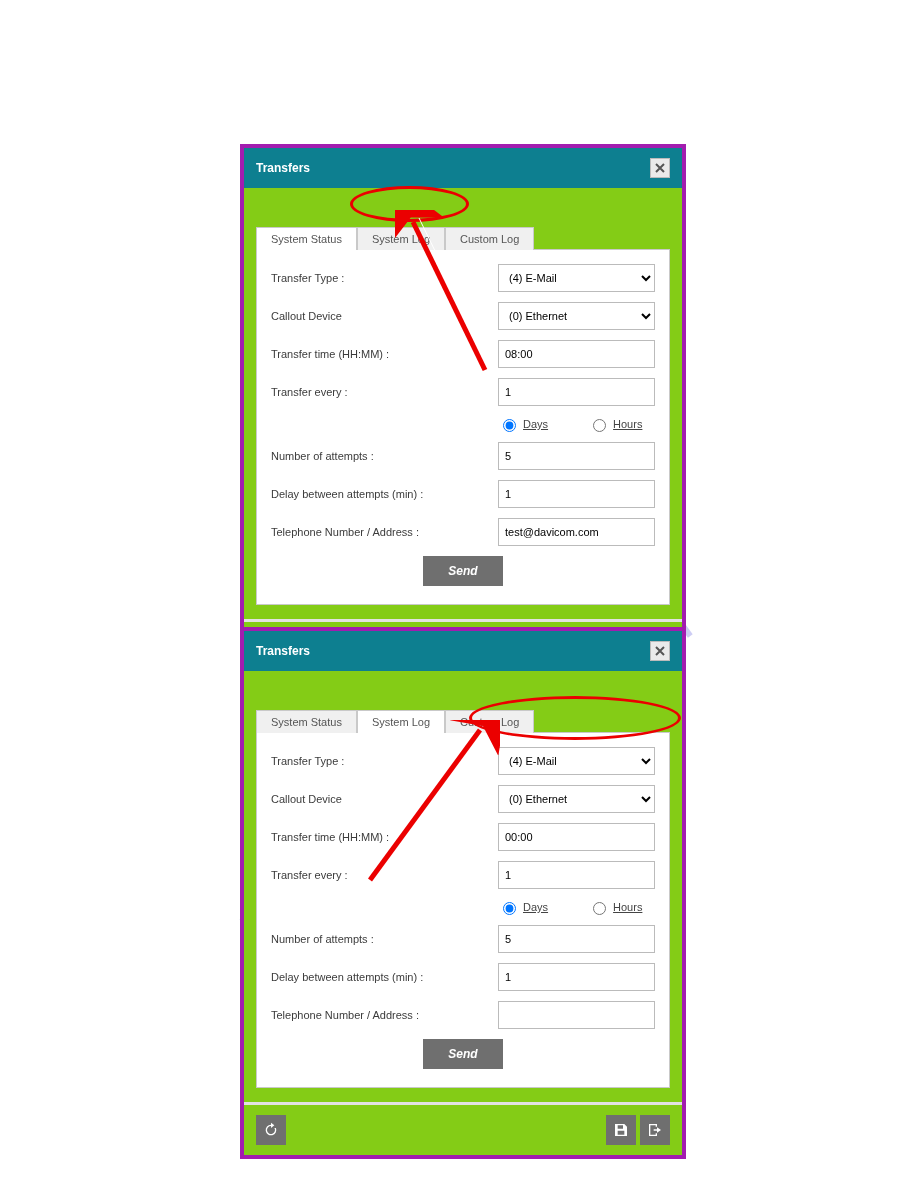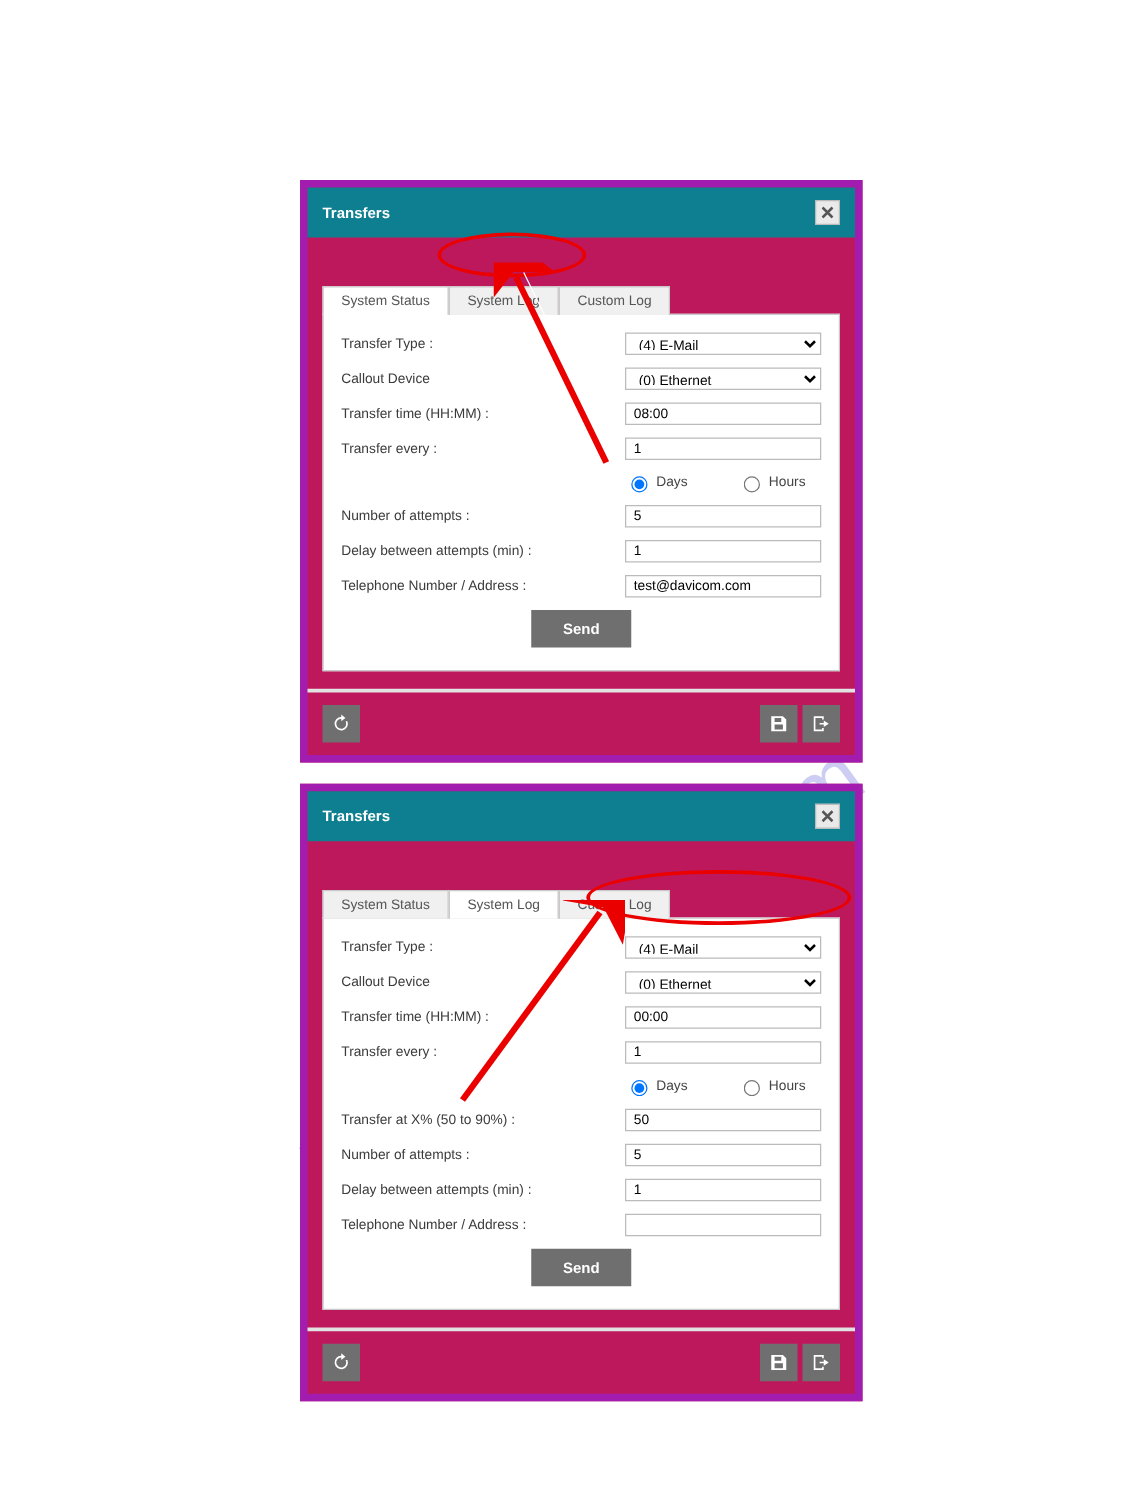--- a/index.html
+++ b/index.html
@@ -9,22 +9,22 @@
     font-family: Verdana, Arial, sans-serif;
     font-size: 12px;
     color: #333;
     width: 918px;
     height: 1188px;
     position: relative;
   }
   .panel-wrap {
     position: absolute;
     width: 438px;
-    background: #be185d;
-    border: 6px solid #a21caf;
+    background: #84cc16;
+    border: 4px solid #a21caf;
   }
   .panel-wrap.first { left: 240px; top: 144px; }
   .panel-wrap.second { left: 240px; top: 627px; }
   .title-bar {
     background: #0d7f90;
     color: #fff;
     font-weight: bold;
     padding: 10px 12px;
     display: flex;
     justify-content: space-between;
@@ -86,43 +86,44 @@
     flex: 1;
   }
   select, input[type=text] {
     width: 100%;
     box-sizing: border-box;
     border: 1px solid #bbb;
     padding: 3px 6px;
     font-size: 11px;
     font-family: inherit;
     background: #fff;
-    height: 18px;
+    height: 28px;
   }
   .radio-line {
     display: flex;
     gap: 40px;
     padding-left: 0;
     font-size: 11px;
     color: #444;
     align-items: center;
   }
-  .radio-line label { display: inline-flex; align-items: center; gap: 4px; }
+  .radio-line label { display: inline-flex; align-items: center; gap: 4px; text-decoration: underline; }
   .send-wrap {
     text-align: center;
     margin-top: 10px;
   }
   .send-btn {
     background: #6f6f6f;
     color: #fff;
     border: none;
     padding: 8px 25px;
     font-size: 12px;
     font-weight: bold;
     cursor: pointer;
+    font-style: italic;
   }
   .footer-bar {
     border-top: 3px solid #e2e2e2;
     padding: 10px 12px;
     display: flex;
     justify-content: space-between;
     align-items: center;
   }
   .icon-btn {
     width: 30px;
@@ -294,24 +295,20 @@
         <div class="field radio-line">
           <label>
               <input type="radio" name="p2u" checked="" style=""> 
               <span>Days</span>
             </label>
           <label>
               <input type="radio" name="p2u" style=""> 
               <span>Hours</span>
             </label>
         </div>
-      </div>
-      <div class="row">
-        <div class="label">Transfer at X% (50 to 90%) :</div>
-        <div class="field"><input type="text" value="50" style=""></div>
       </div>
       <div class="row">
         <div class="label">Number of attempts :</div>
         <div class="field"><input type="text" value="5" style=""></div>
       </div>
       <div class="row">
         <div class="label">Delay between attempts (min) :</div>
         <div class="field"><input type="text" value="1" style=""></div>
       </div>
       <div class="row">

